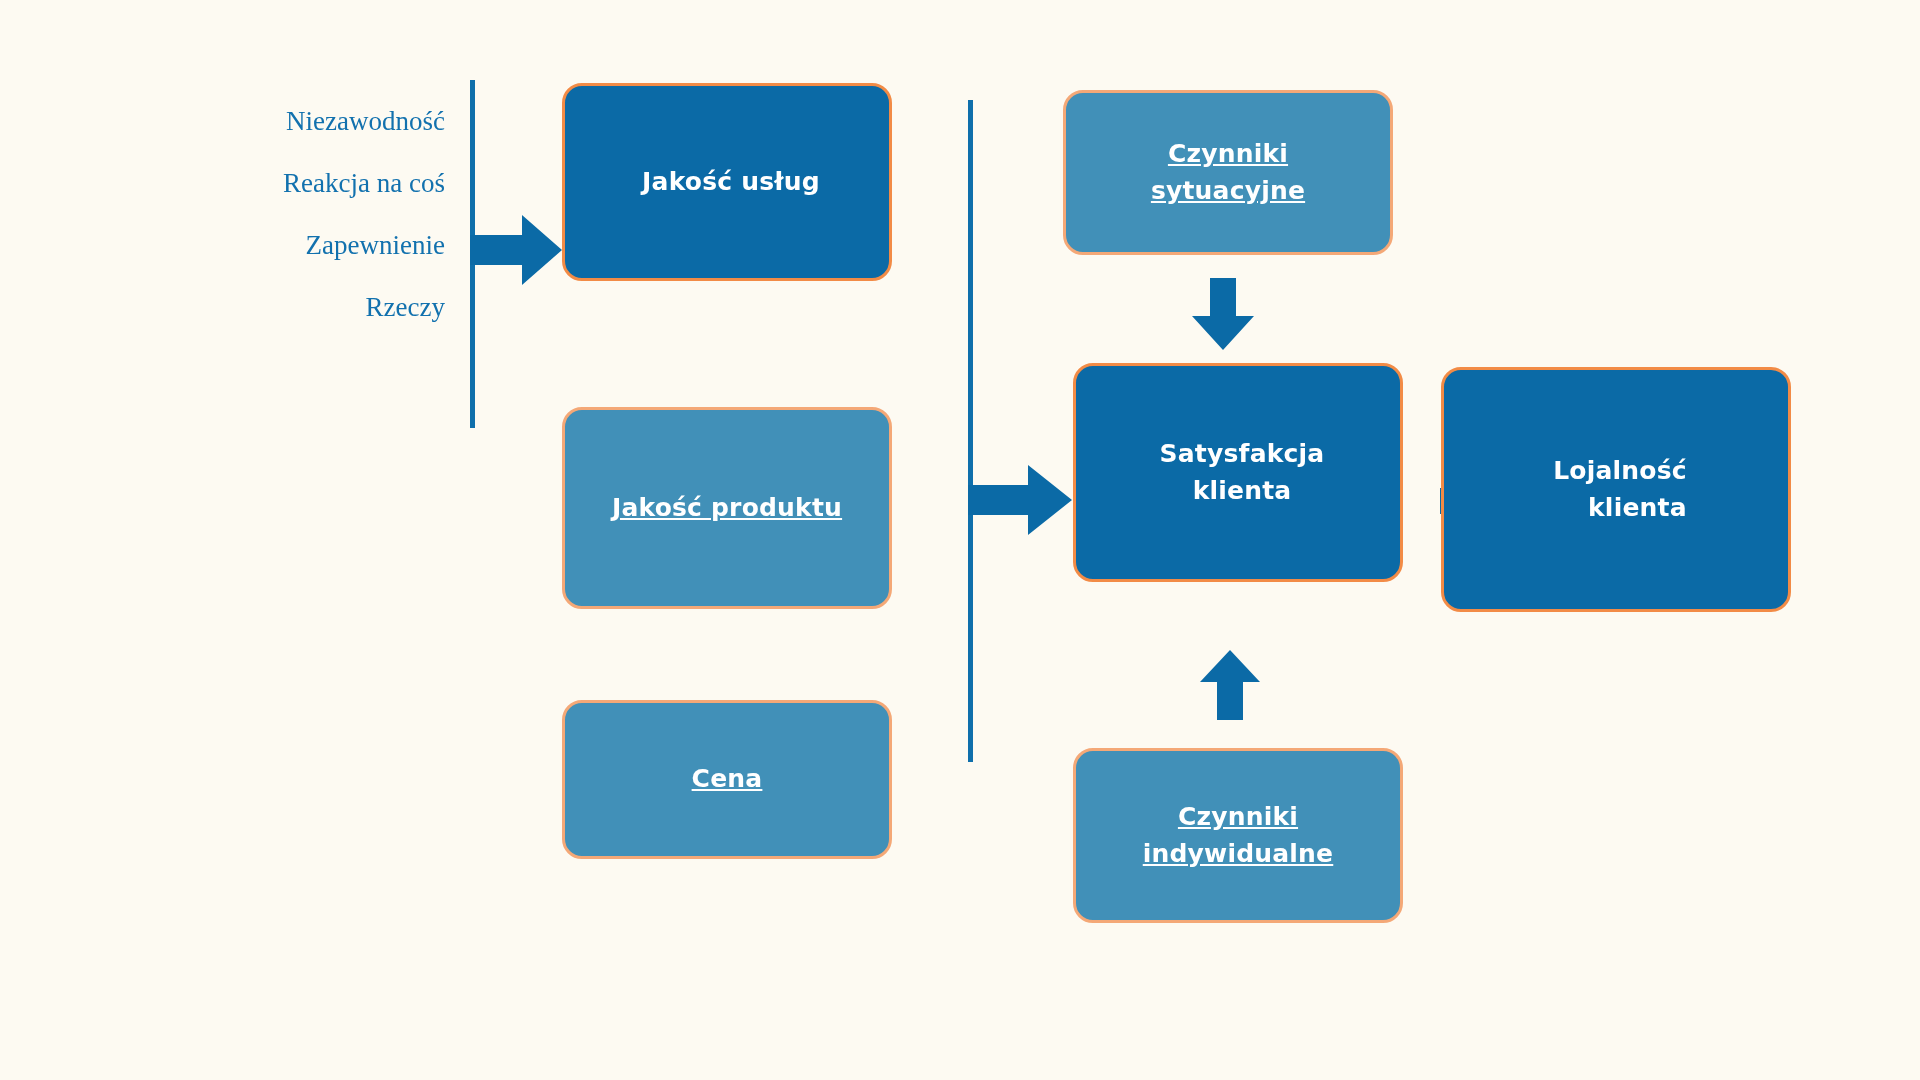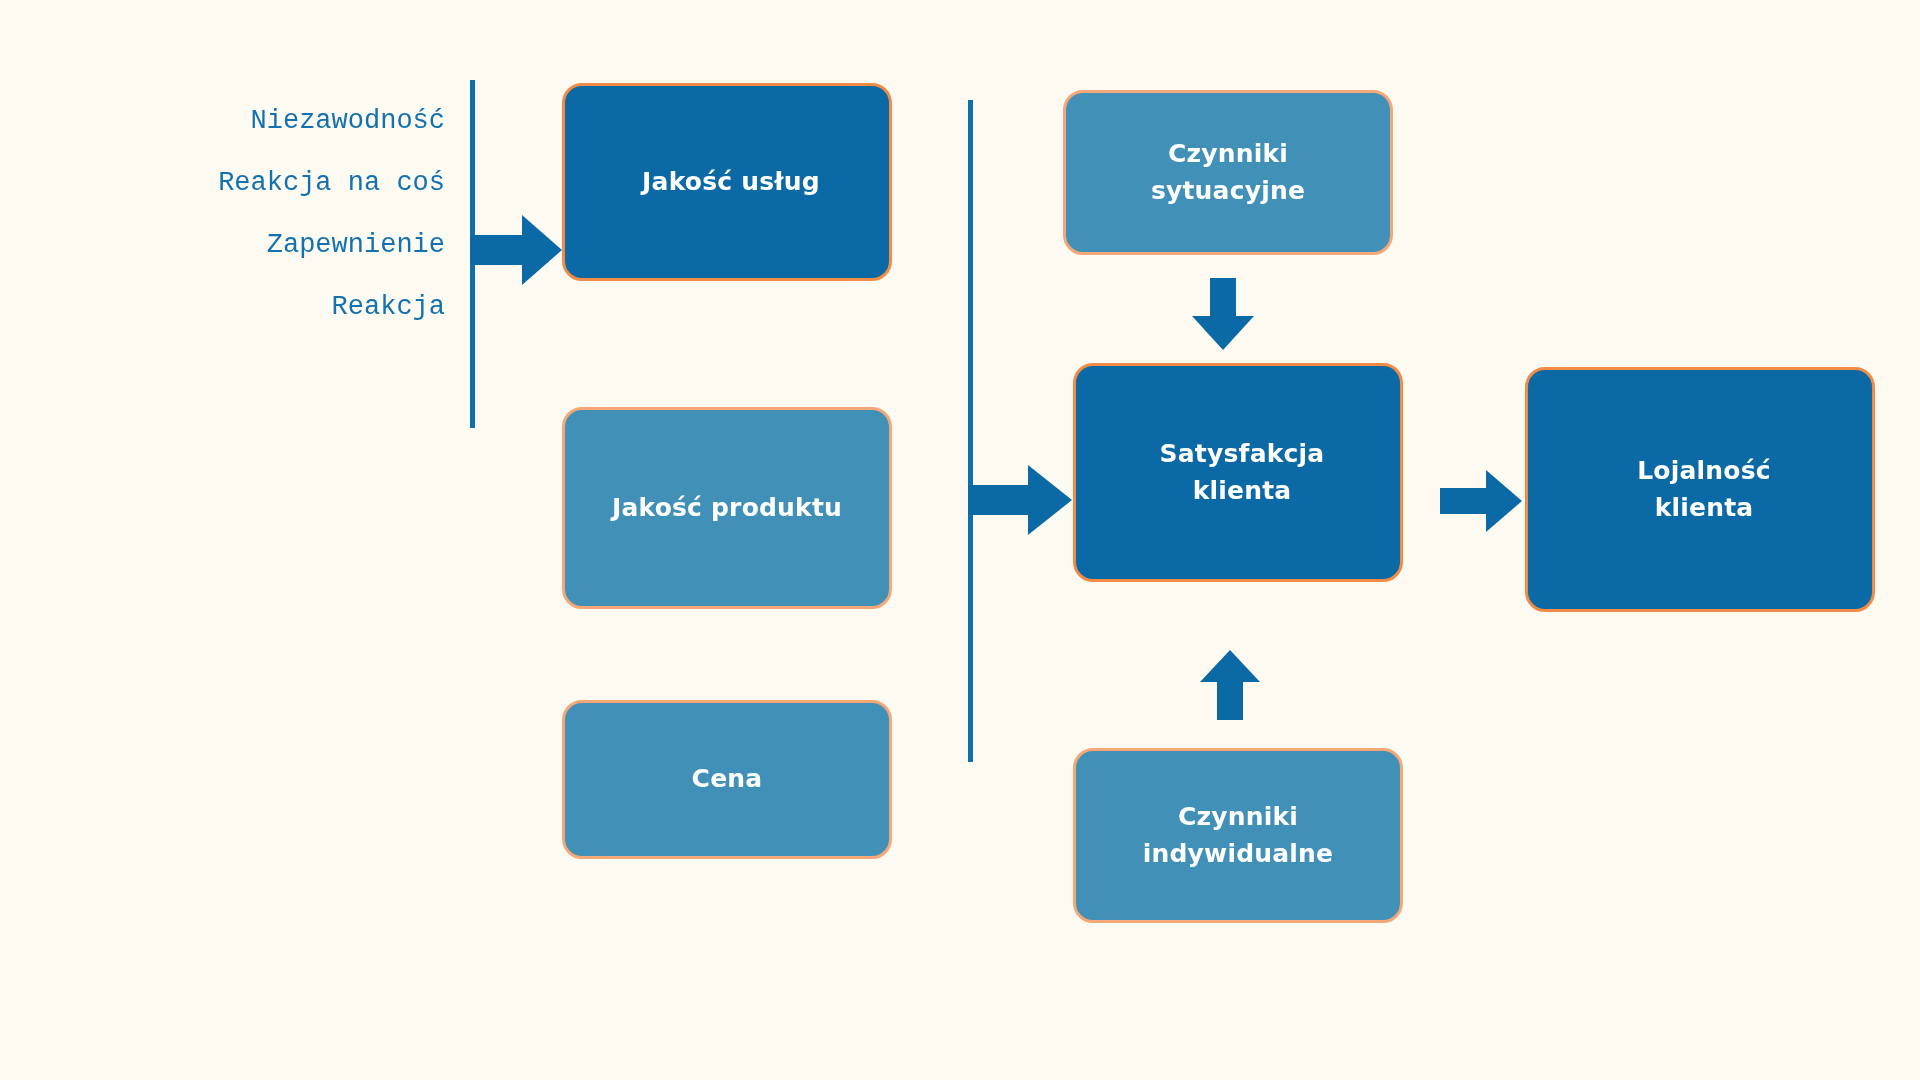--- a/index.html
+++ b/index.html
@@ -25,21 +25,21 @@
     left: 150px;
     top: 90px;
     width: 295px;
     text-align: right;
   }
   .dim-item {
     color: #1271AE;
     font-size: 27px;
     line-height: 62px;
     white-space: nowrap;
-    font-family: Liberation Mono, monospace;
+    font-family: Liberation Serif, serif;
   }
 
   
   .vrule {
     position: absolute;
     background: #0F6FAB;
   }
   .vrule-left {
     left: 470px;
     top: 80px;
@@ -69,30 +69,31 @@
     letter-spacing: 0.2px;
   }
   .box.dark {
     background: #0B6AA6;
     border: 3px solid #F28B46;
     padding-left: 8px;
   }
   .box.light {
     background: #4190B8;
     border: 3px solid #F4A877;
+    text-decoration: underline;
   }
 
   .box-service-quality { left: 562px; top: 83px;  width: 330px; height: 198px; }
   .box-product-quality { left: 562px; top: 407px; width: 330px; height: 202px; }
   .box-price          { left: 562px; top: 700px; width: 330px; height: 159px; }
 
   .box-situational    { left: 1063px; top: 90px;  width: 330px; height: 165px; }
   .box-satisfaction   { left: 1073px; top: 363px; width: 330px; height: 219px; }
   .box-individual     { left: 1073px; top: 748px; width: 330px; height: 175px; }
-  .box-loyalty        { left: 1525px; top: 367px; width: 350px; height: 245px; }
+  .box-loyalty        { left: 1441px; top: 367px; width: 350px; height: 245px; text-align: right; }
 
   
   .arrow {
     position: absolute;
   }
   .arrow svg { display: block; }
 
   .arrow-to-service      { left: 470px;  top: 215px; }
   .arrow-to-satisfaction { left: 968px;  top: 465px; }
   .arrow-to-loyalty      { left: 1440px; top: 470px; }
@@ -101,21 +102,21 @@
 </style>
 </head>
 <body>
 
 <div id="canvas">
 
   <div class="dim-list">
     <div class="dim-item">Niezawodność</div>
     <div class="dim-item">Reakcja na coś</div>
     <div class="dim-item">Zapewnienie</div>
-    <div class="dim-item">Reakcja</div>
+    <div class="dim-item">Rzeczy</div>
   </div>
 
   <div class="vrule vrule-left"></div>
   <div class="vrule vrule-mid"></div>
 
   <div class="arrow arrow-to-service">
     <svg width="92" height="70" viewBox="0 0 92 70">
       <polygon points="0,20 52,20 52,0 92,35 52,70 52,50 0,50" fill="#0B6AA6"></polygon>
     </svg>
   </div>

